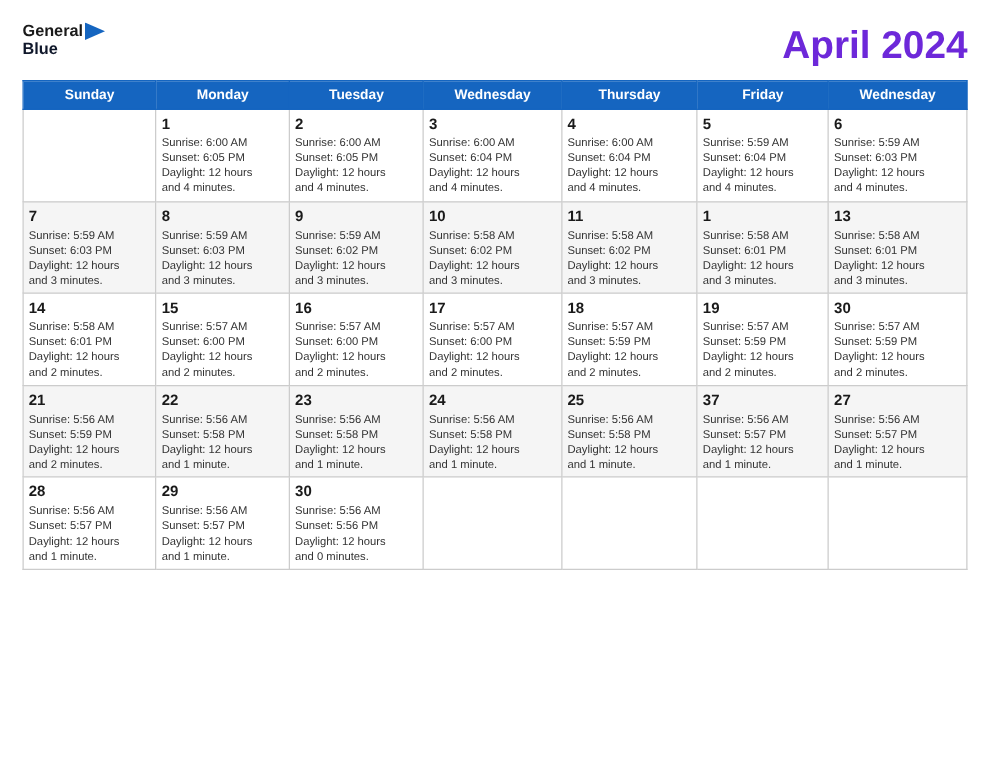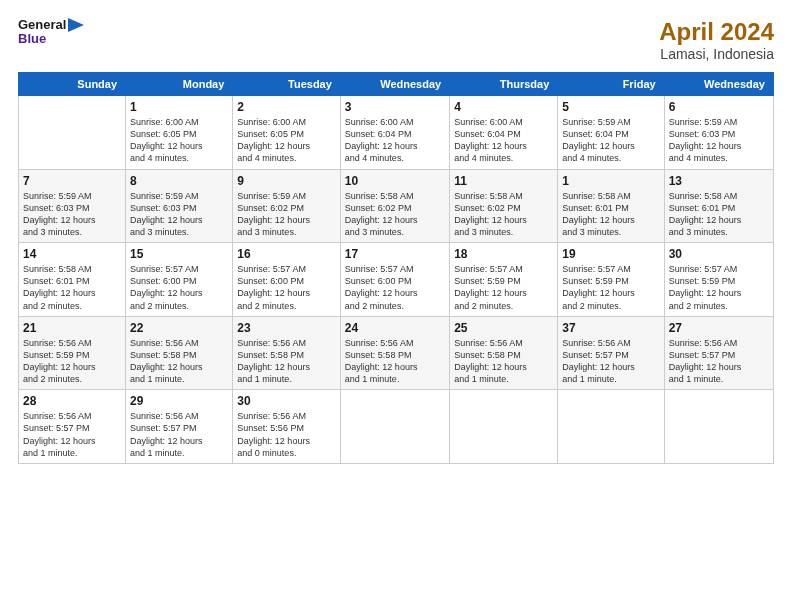--- a/index.html
+++ b/index.html
@@ -24,38 +24,38 @@
     }
     .logo {
       display: flex;
       align-items: center;
       gap: 4px;
     }
     .title-block {
       text-align: right;
     }
     .main-title {
-      font-size: 24px;
+      font-size: 31px;
       font-weight: bold;
-      color: #a16207;
+      color: #6d28d9;
     }
     .subtitle {
       font-size: 14px;
       color: #444;
     }
     table {
       width: 100%;
       border-collapse: collapse;
       font-size: 10px;
     }
     thead tr th {
       background-color: #1565c0;
       color: #fff;
-      padding: 5px 8px;
-      text-align: right;
+      padding: 5px 20px;
+      text-align: center;
       font-size: 11px;
       font-weight: bold;
       border: 1px solid #1565c0;
     }
     tbody tr td {
       border: 1px solid #ccc;
       vertical-align: top;
       padding: 4px 4px 4px 4px;
       min-height: 70px;
       height: 70px;
@@ -90,26 +90,25 @@
 <div class="page">
   <div class="header">
     <div class="logo">
   <div style="line-height:1.1;">
     <div style="font-size:13px;font-weight:bold;color:#1a1a1a;display:flex;align-items:center;gap:2px;">
       <span>General</span>
       <svg width="16" height="14" viewBox="0 0 16 14">
         <polygon points="0,14 16,7 0,0" fill="#1565c0"></polygon>
       </svg>
     </div>
-    <div style="font-size:13px;font-weight:bold;color:#4c1d95;">Blue</div>
+    <div style="font-size:13px;font-weight:bold;color:#0f172a;">Blue</div>
   </div>
 </div>
     <div class="title-block">
       <div class="main-title">April 2024</div>
-      <div class="subtitle">Lamasi, Indonesia</div>
     </div>
   </div>
 
   <table>
     <thead>
       <tr>
 
       <th>Sunday</th>
           <th>Monday</th>
           <th>Tuesday</th>

